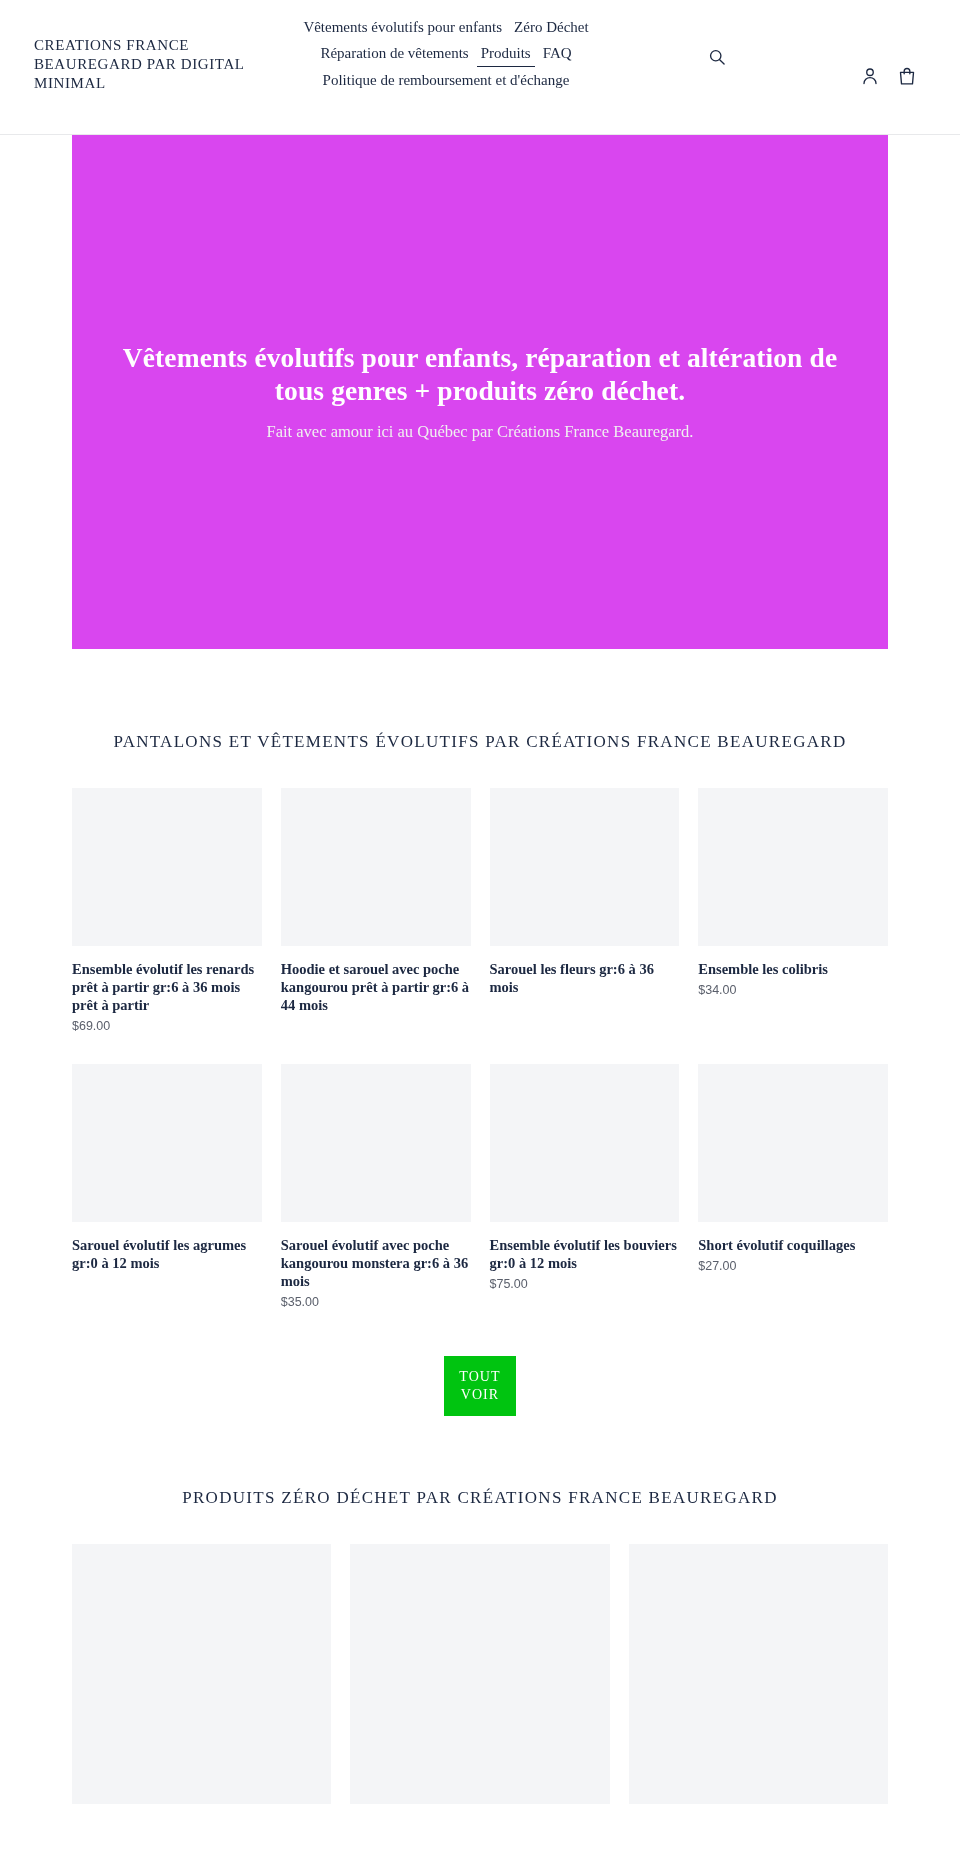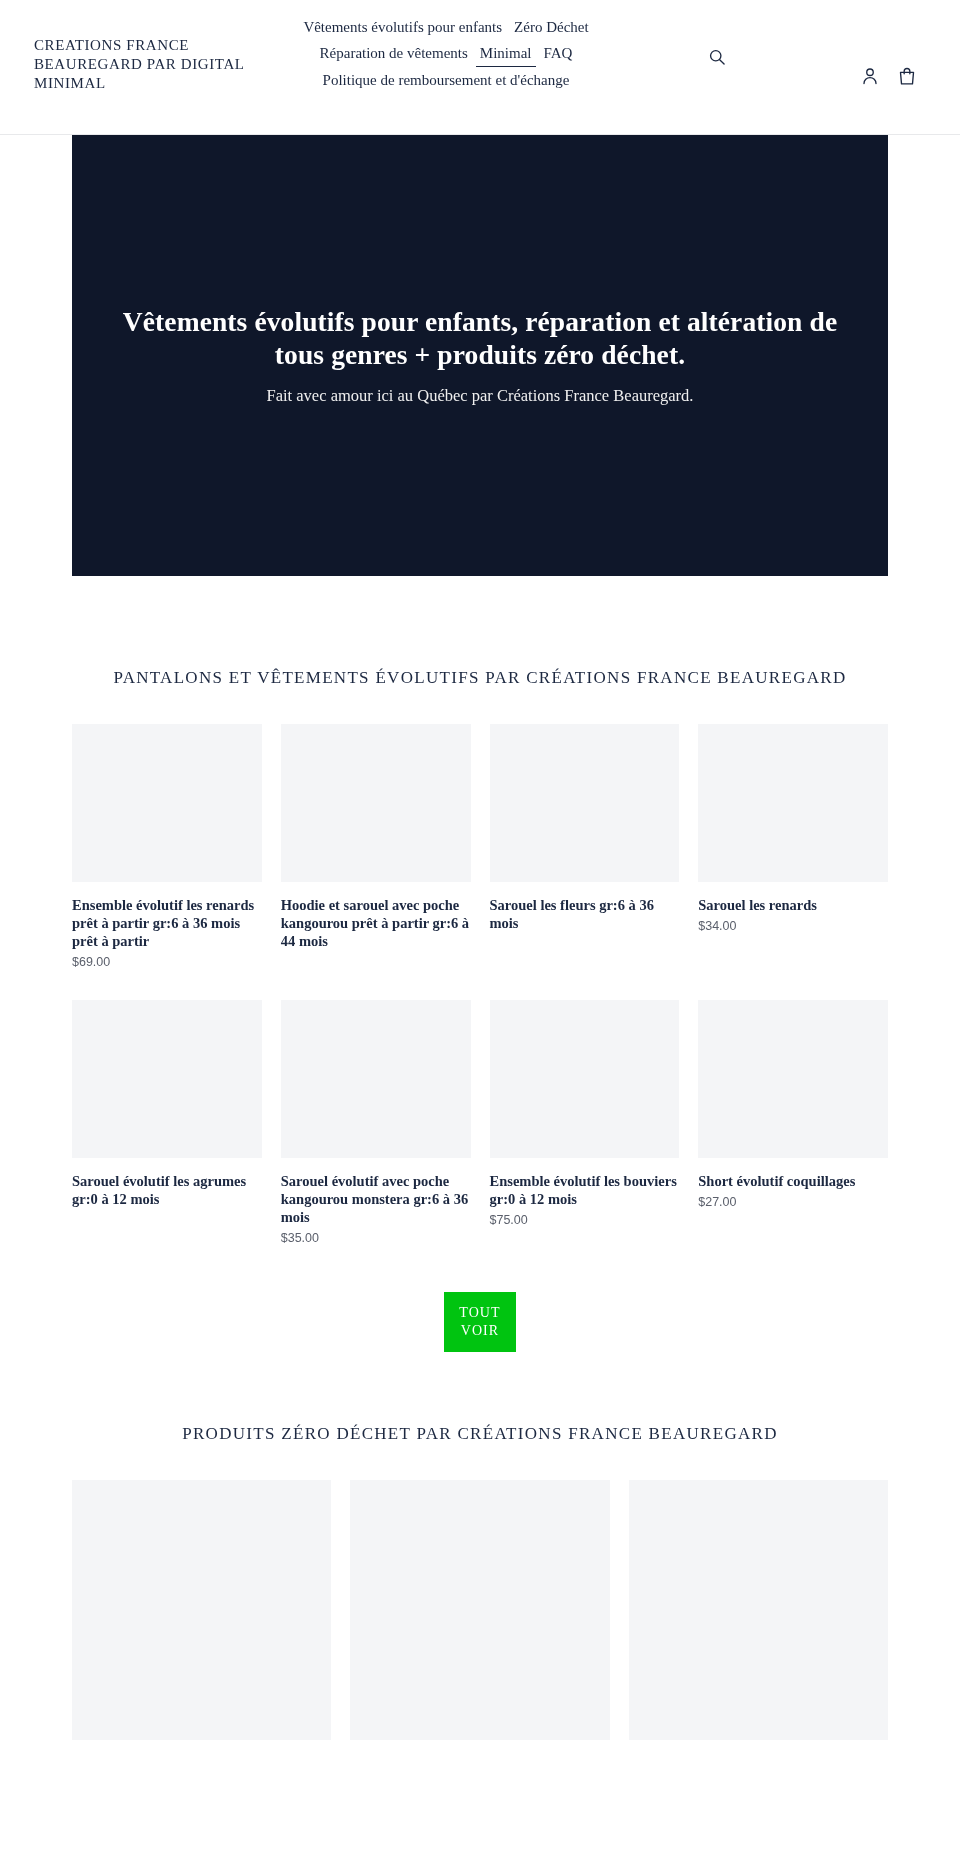--- a/index.html
+++ b/index.html
@@ -74,25 +74,25 @@
     align-items: center;
     justify-content: center;
   }
   .icon-search { left: 706px; top: 46px; width: 22px; height: 22px; }
   .icon-account { left: 859px; top: 65px; width: 22px; height: 22px; }
   .icon-cart    { left: 896px; top: 65px; width: 22px; height: 22px; }
 
   
   .hero {
     position: relative;
-    margin: 16px auto;
+    margin: 7px auto;
     margin-top: 0;
     width: 816px;
-    height: 441px;
-    background: #0f172a;
+    height: 514px;
+    background: #d946ef;
     overflow: hidden;
   }
   .hero-inner {
     position: absolute;
     left: 0; right: 0;
     top: 50%;
     transform: translateY(-50%);
     text-align: center;
     padding: 0 28px;
   }
@@ -197,21 +197,21 @@
 
   <nav class="nav-wrap">
 
     <div class="nav-row">
       <a class="nav-link">Vêtements évolutifs pour enfants</a>
       <a class="nav-link">Zéro Déchet</a>
     </div>
 
     <div class="nav-row">
       <a class="nav-link">Réparation de vêtements</a>
-      <a class="nav-link active">Minimal</a>
+      <a class="nav-link active">Produits</a>
       <a class="nav-link">FAQ</a>
     </div>
 
     <div class="nav-row">
       <a class="nav-link">Politique de remboursement et d'échange</a>
     </div>
 
 
   </nav>
 
@@ -267,21 +267,21 @@
     </div>
 
     <div class="product-card">
       <div class="product-thumb"></div>
       <div class="product-title">Sarouel les fleurs gr:6 à 36 mois</div>
       <div class="product-price"></div>
     </div>
 
     <div class="product-card">
       <div class="product-thumb"></div>
-      <div class="product-title">Sarouel les renards</div>
+      <div class="product-title">Ensemble les colibris</div>
       <div class="product-price">$34.00</div>
     </div>
 
     <div class="product-card row2">
       <div class="product-thumb"></div>
       <div class="product-title">Sarouel évolutif les agrumes gr:0 à 12 mois</div>
       <div class="product-price"></div>
     </div>
 
     <div class="product-card row2">

